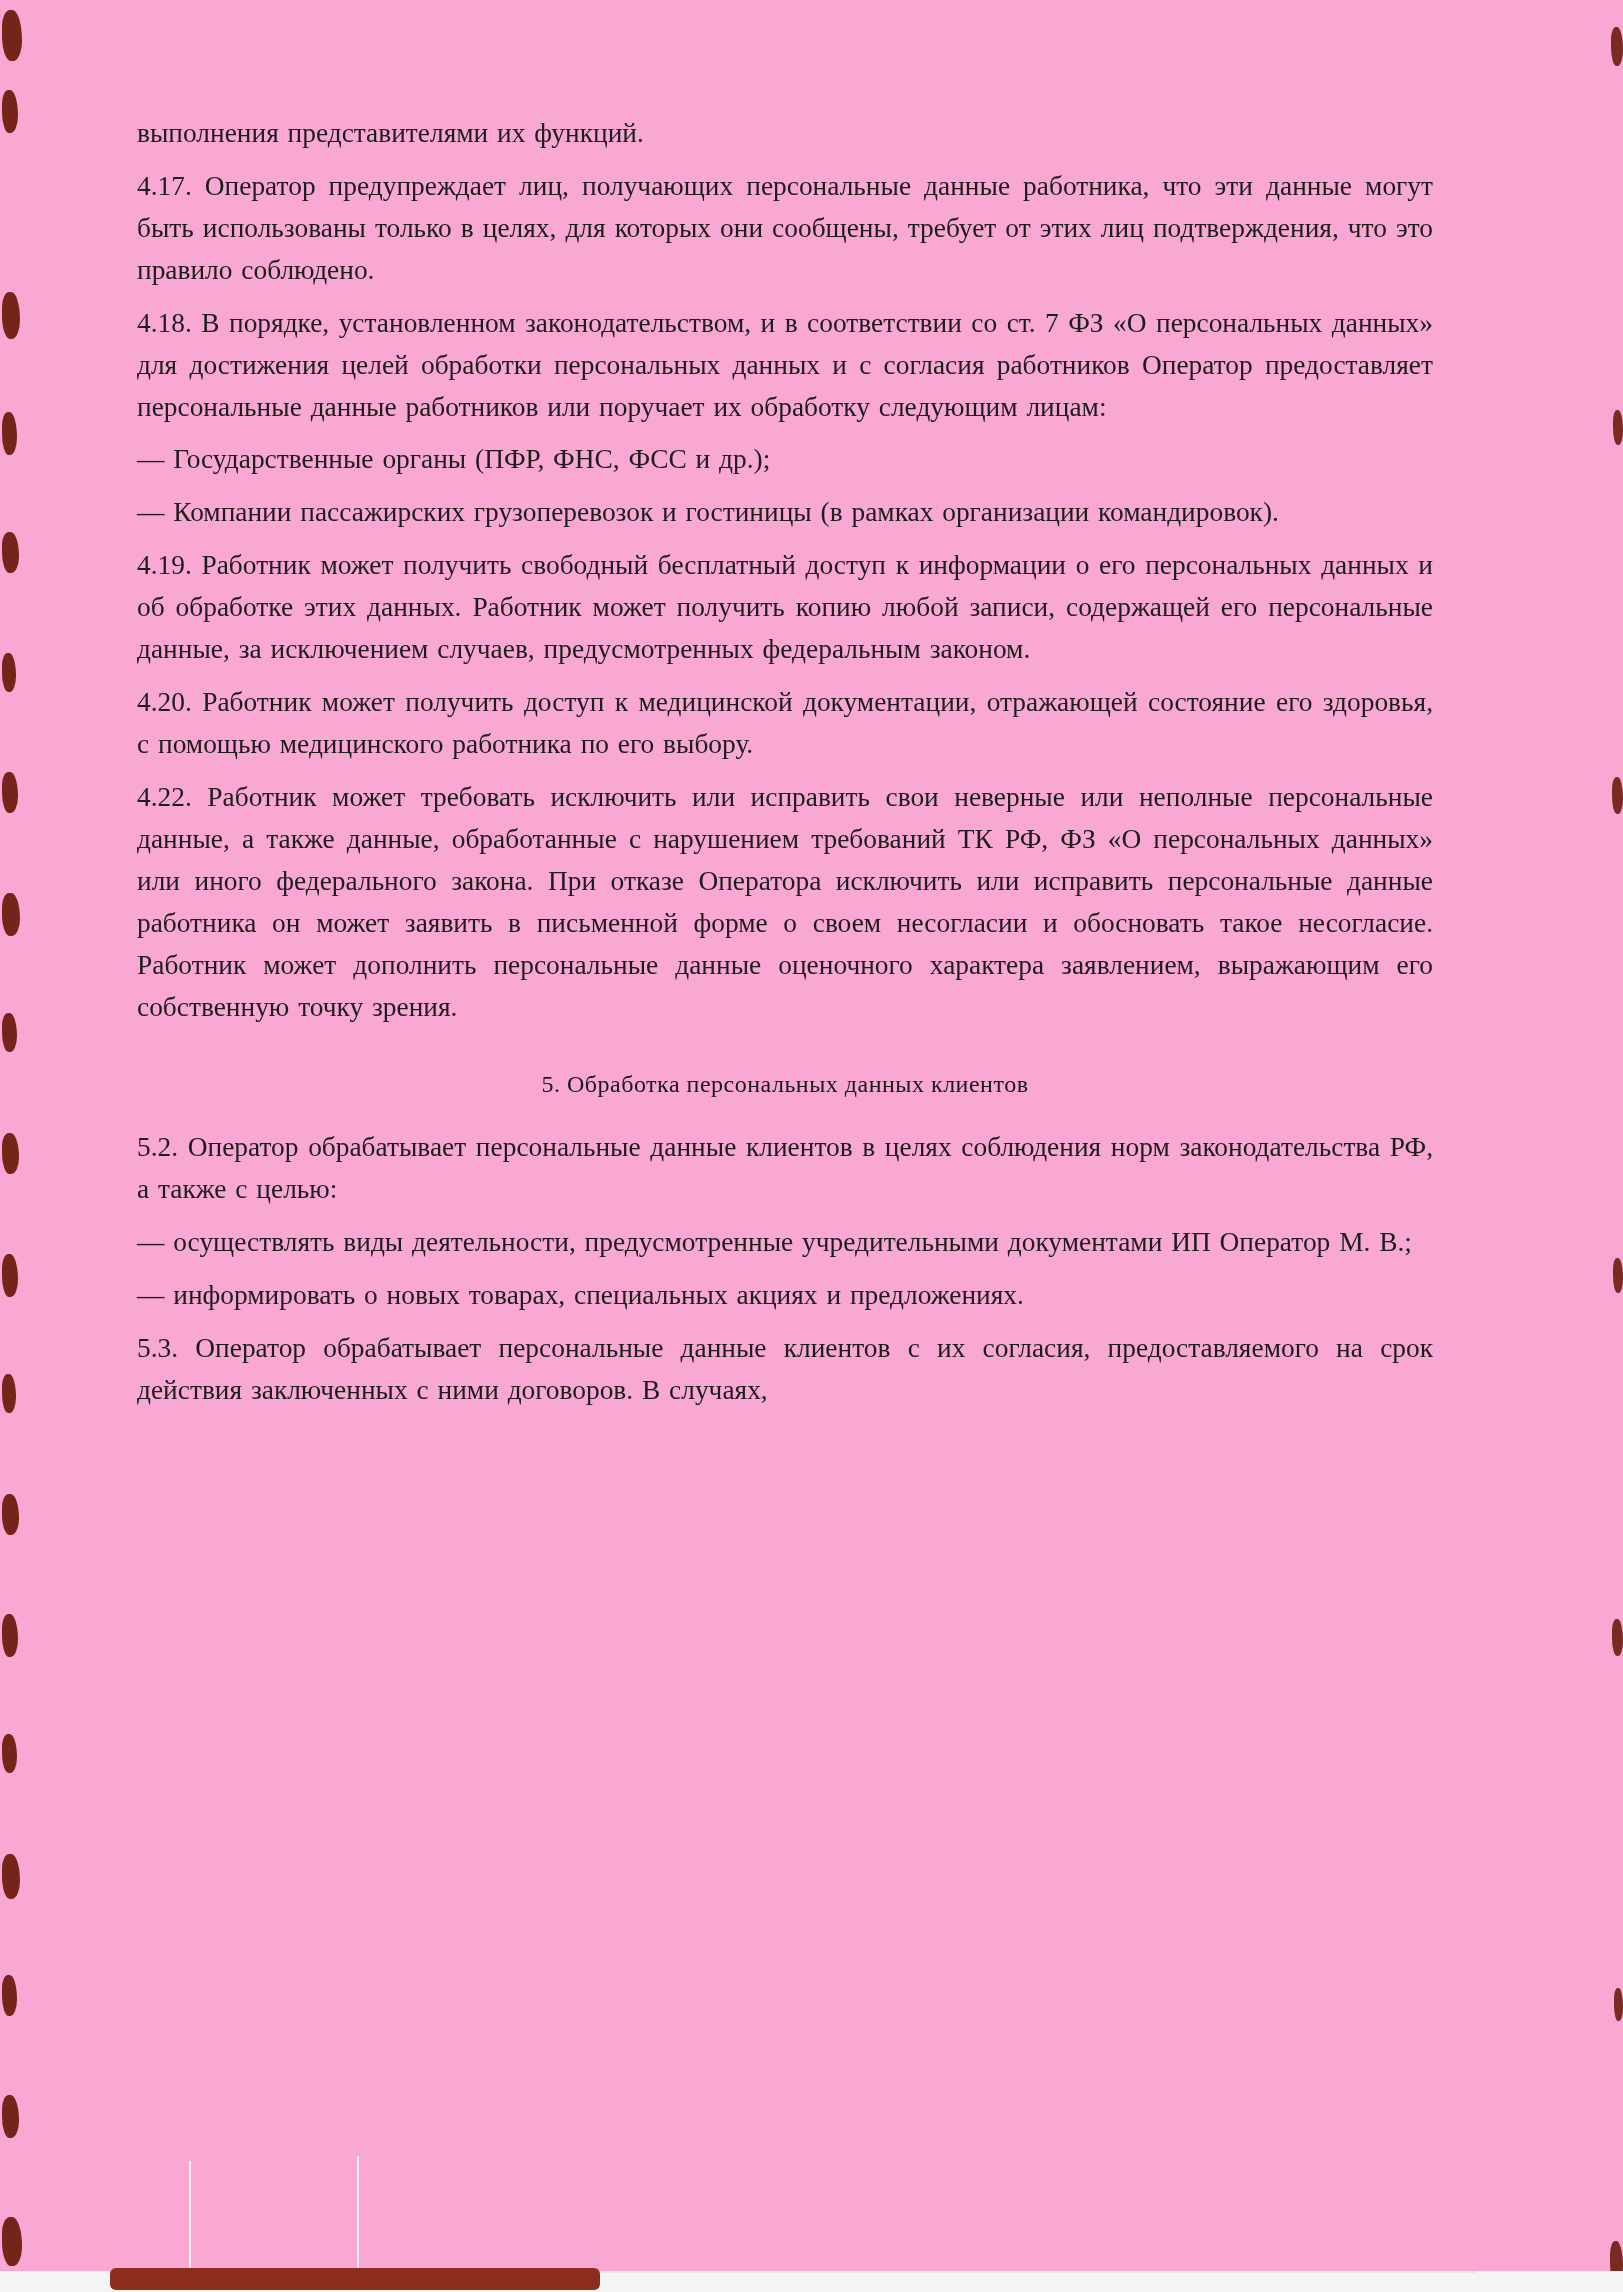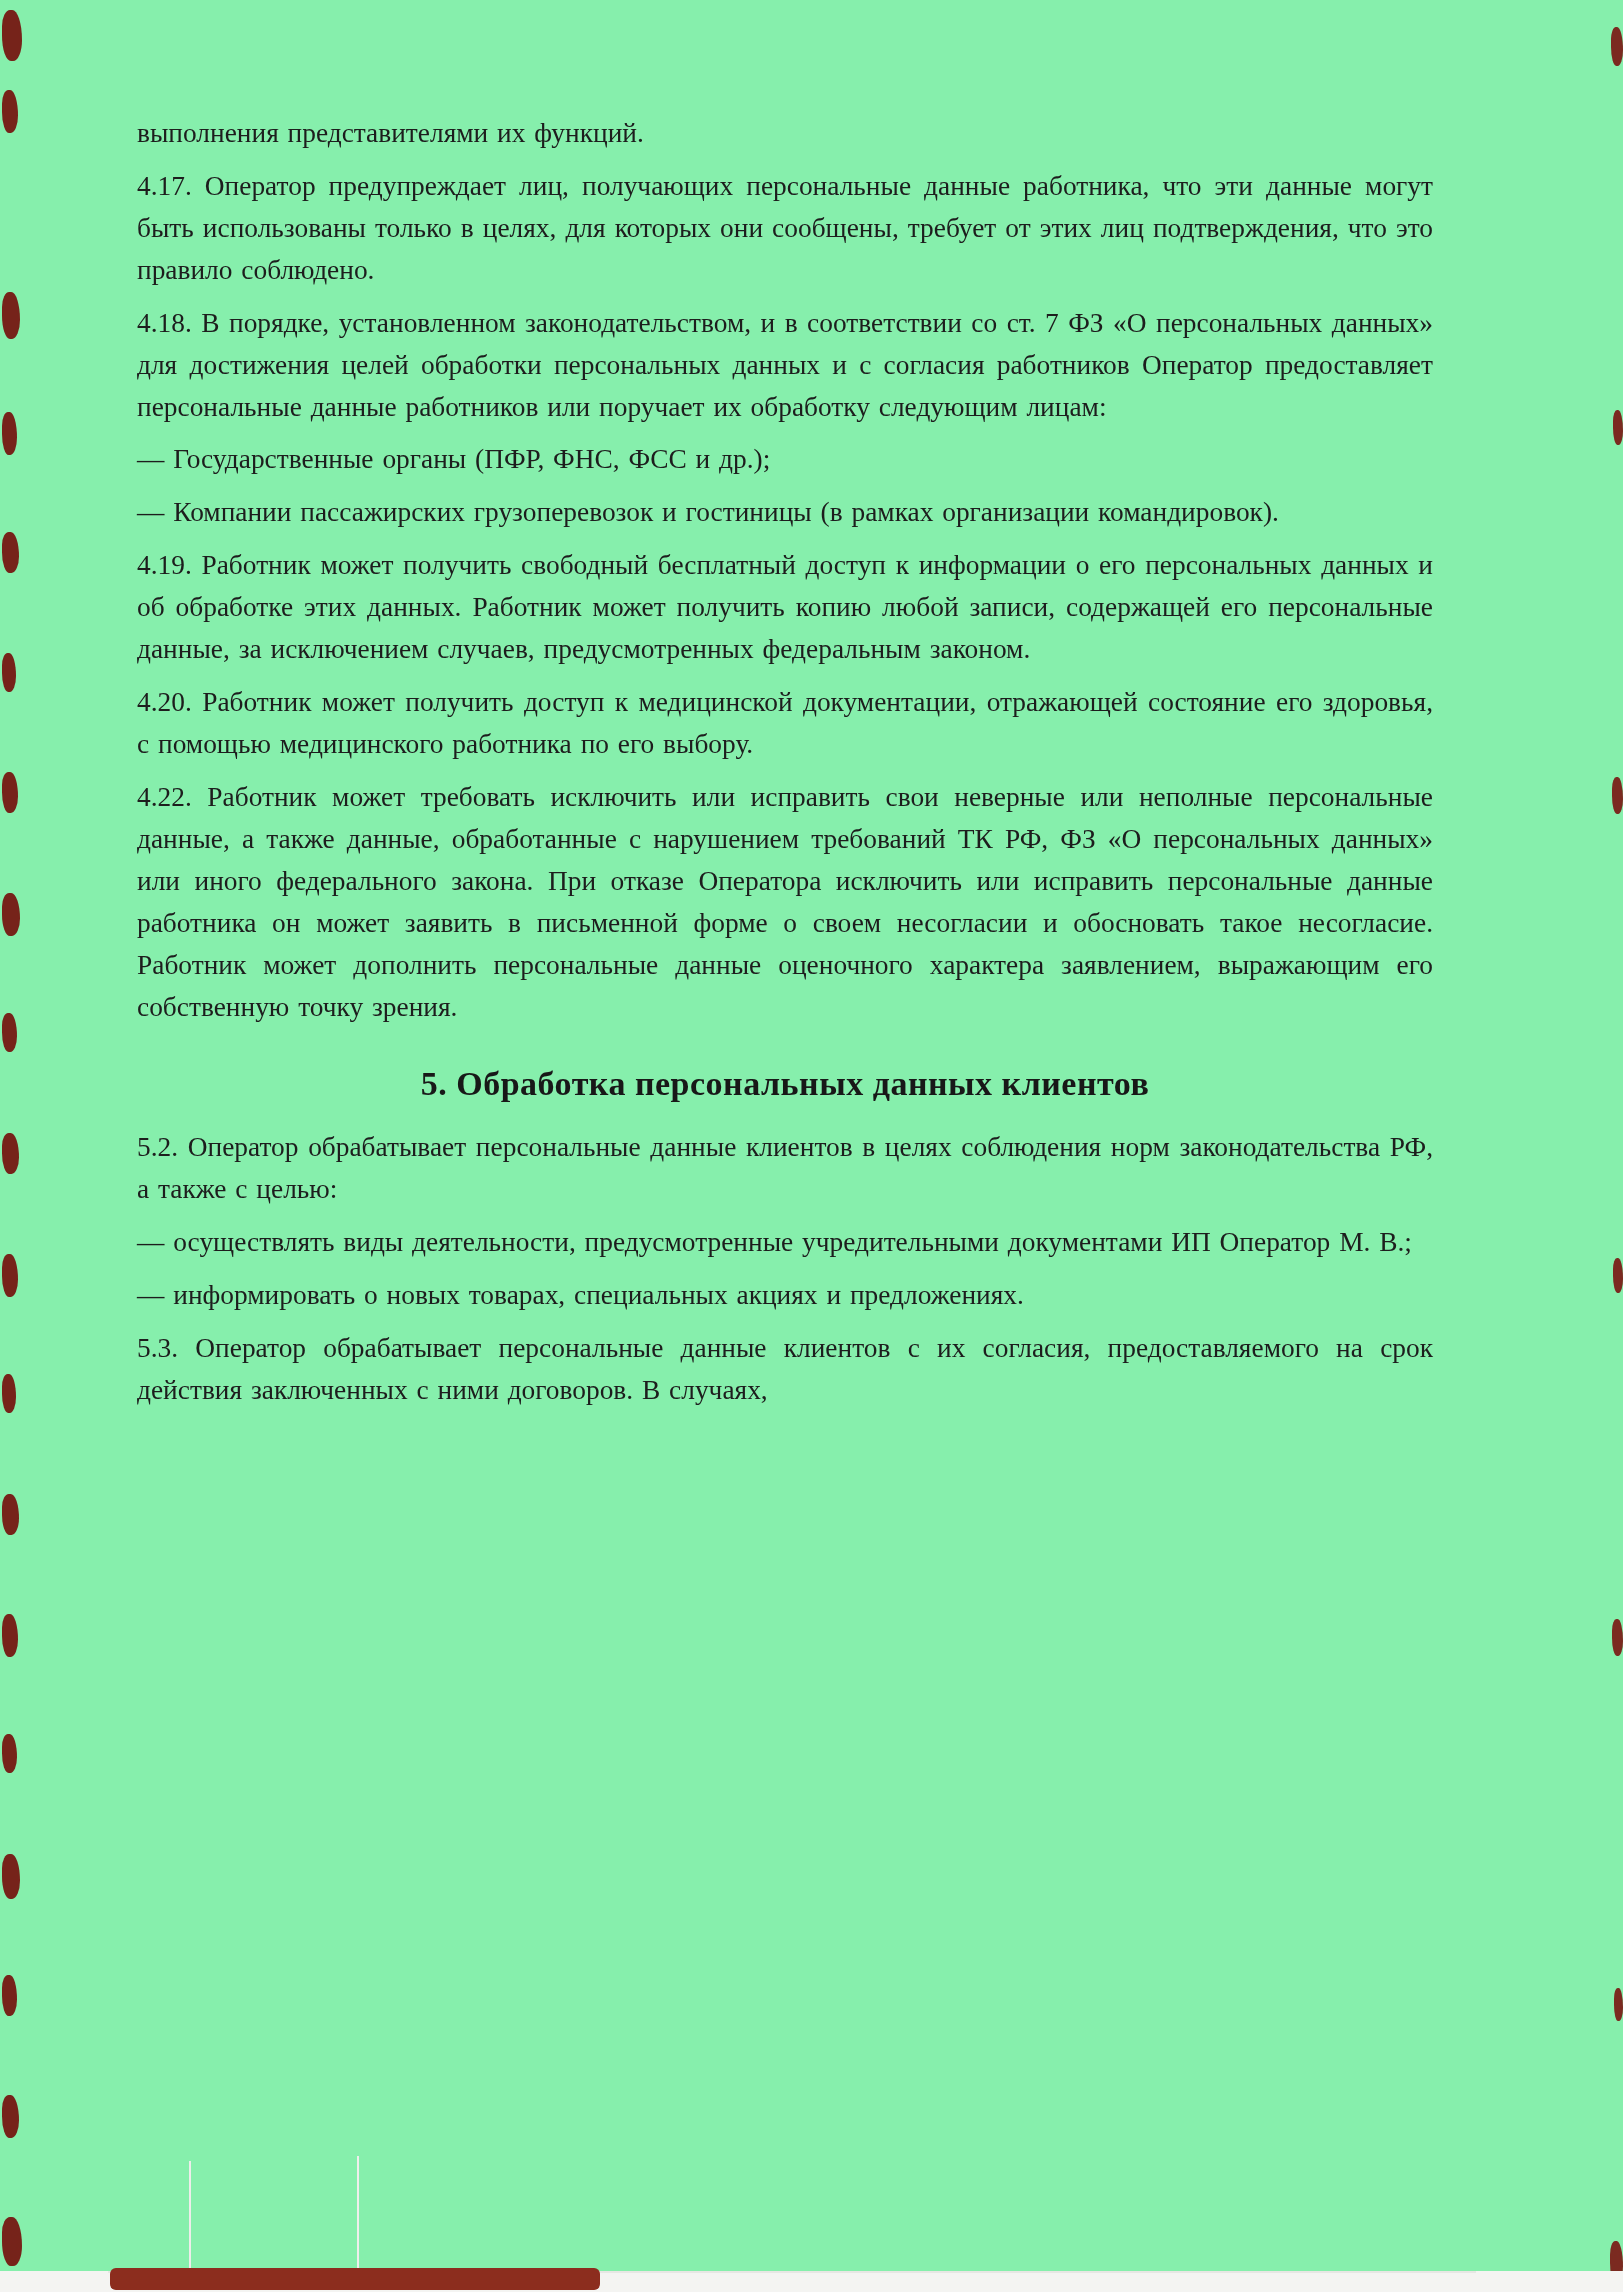--- a/index.html
+++ b/index.html
@@ -5,41 +5,41 @@
   html, body { margin: 0; padding: 0; }
   body {
     width: 1623px; height: 2293px;
     background: #ffffff;
     font-family: "Liberation Serif", "DejaVu Serif", serif;
     overflow: hidden;
   }
   .page {
     position: relative;
     width: 1623px; height: 2293px;
-    background: #86efac;
+    background: #f9a8d4;
     overflow: hidden;
   }
   .content {
     position: absolute;
     left: 137px; top: 0;
     width: 1296px;
     padding-top: 112px;
     color: #1d1d1d;
     font-size: 27.4px;
     line-height: 42px;
     text-align: justify;
   }
   .para, .bullet {
     margin: 0 0 10.8px 0;
     word-spacing: 2px;
   }
   .heading {
     margin: 35px 0 21.6px 0;
-    font-size: 34px;
-    font-weight: 700;
+    font-size: 24px;
+    font-weight: 400;
     text-align: center;
     letter-spacing: 0.5px;
     color: #181818;
   }
   
   .edge-mark {
     position: absolute;
     border-radius: 45% 55% 50% 50% / 35% 65% 45% 55%;
   }
   .bottom-bar {

